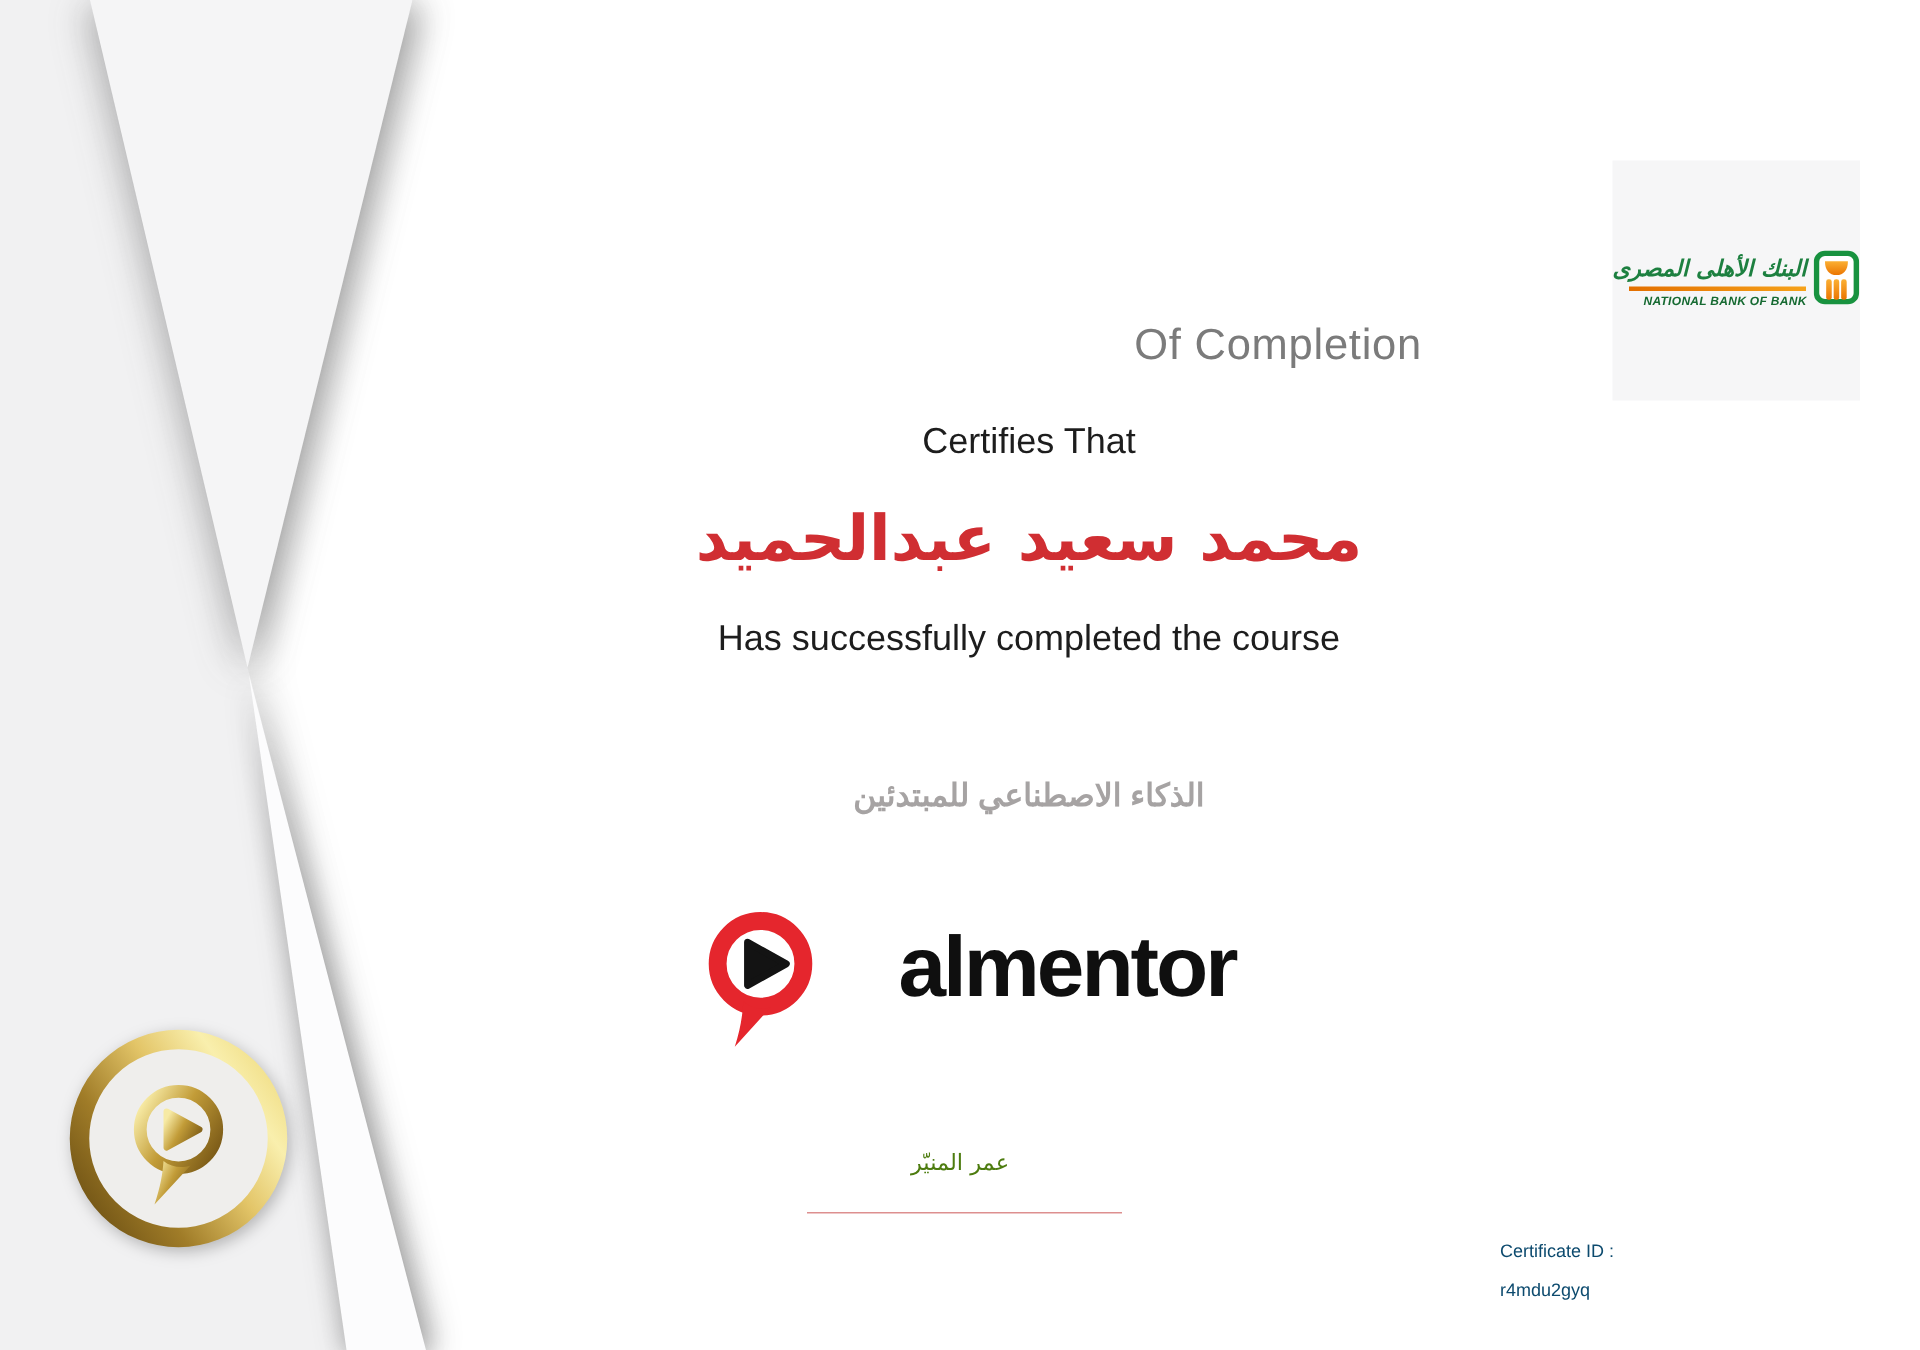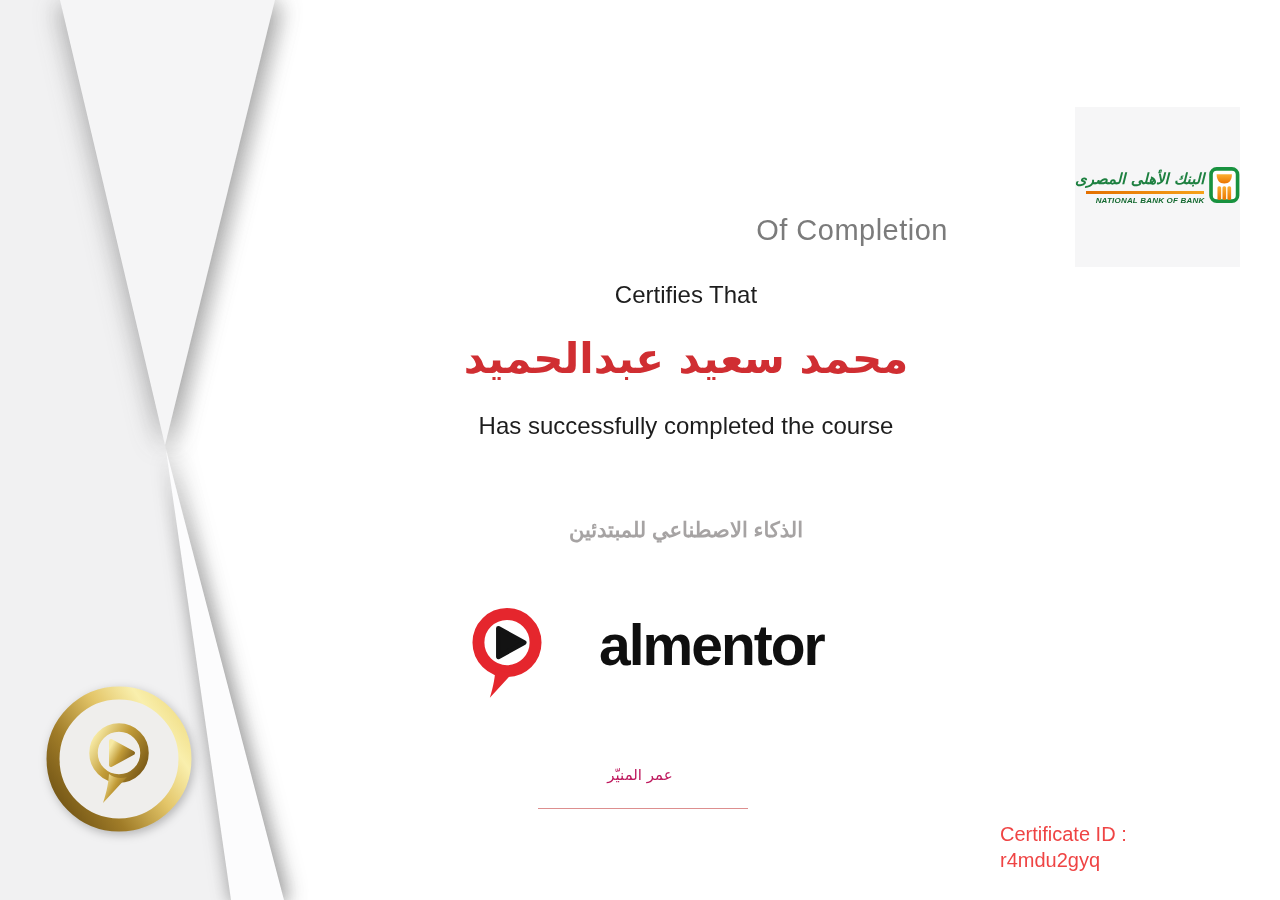--- a/index.html
+++ b/index.html
@@ -45,26 +45,26 @@
     font-size:21px;font-weight:700;color:var(--course-ar-gray,#a6a3a3);}
   .date-line{top:581px;font-size:17px;}
 
   
   .brand-bubble{position:absolute;left:467px;top:606px;}
   .brand-word{position:absolute;left:551px;top:612px;font-size:57px;font-weight:700;
     letter-spacing:-2px;color:var(--almentor-black,#0f0f0f);margin-left:48px;}
 
   
   .sig-name{position:absolute;left:0;width:1280px;top:766px;text-align:center;
-    font-family:"DejaVu Sans",sans-serif;direction:rtl;font-size:15px;color:#be185d;}
+    font-family:"DejaVu Sans",sans-serif;direction:rtl;font-size:15px;color:#4d7c0f;}
   .sig-line{position:absolute;left:538px;top:808px;width:210px;height:1px;
     background:var(--signature-line,#dd8f8f);}
 
   
-  .cert-id{position:absolute;left:1000px;top:821px;font-size:20px;line-height:26px;color:#ef4444;}
+  .cert-id{position:absolute;left:1000px;top:821px;font-size:12px;line-height:26px;color:#0c4a6e;}
 
   
   .seal{position:absolute;left:41px;top:681px;filter:drop-shadow(2px 3px 5px rgba(0,0,0,.25));}
 </style>
 </head>
 <body>
 
 <div class="stage">
 
   <div class="deco gray-wrap">

